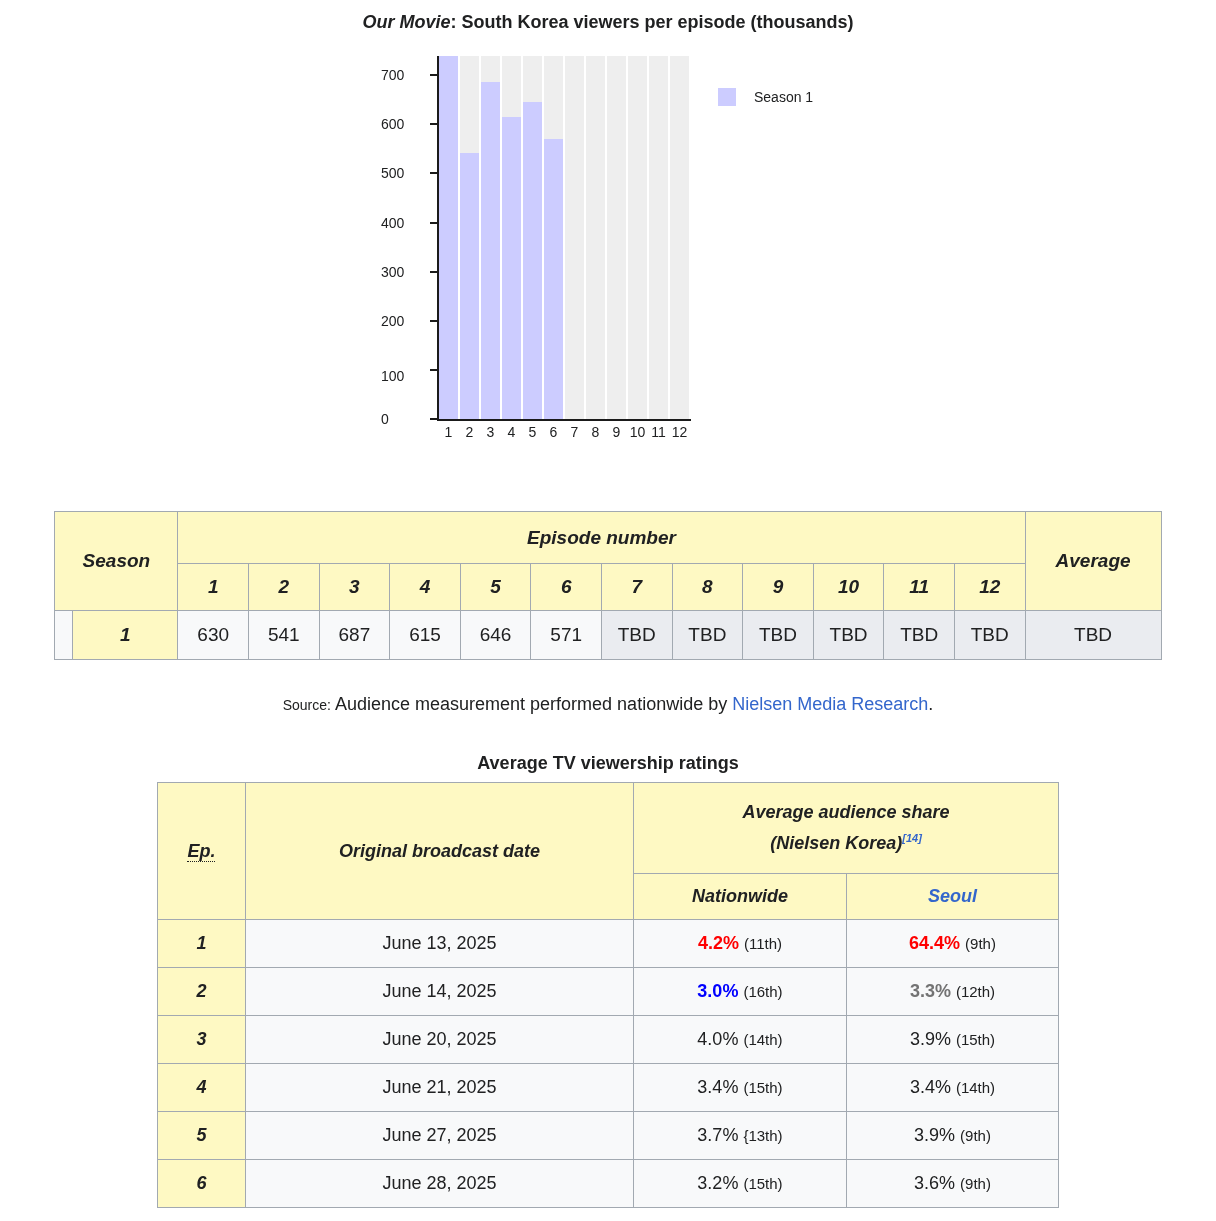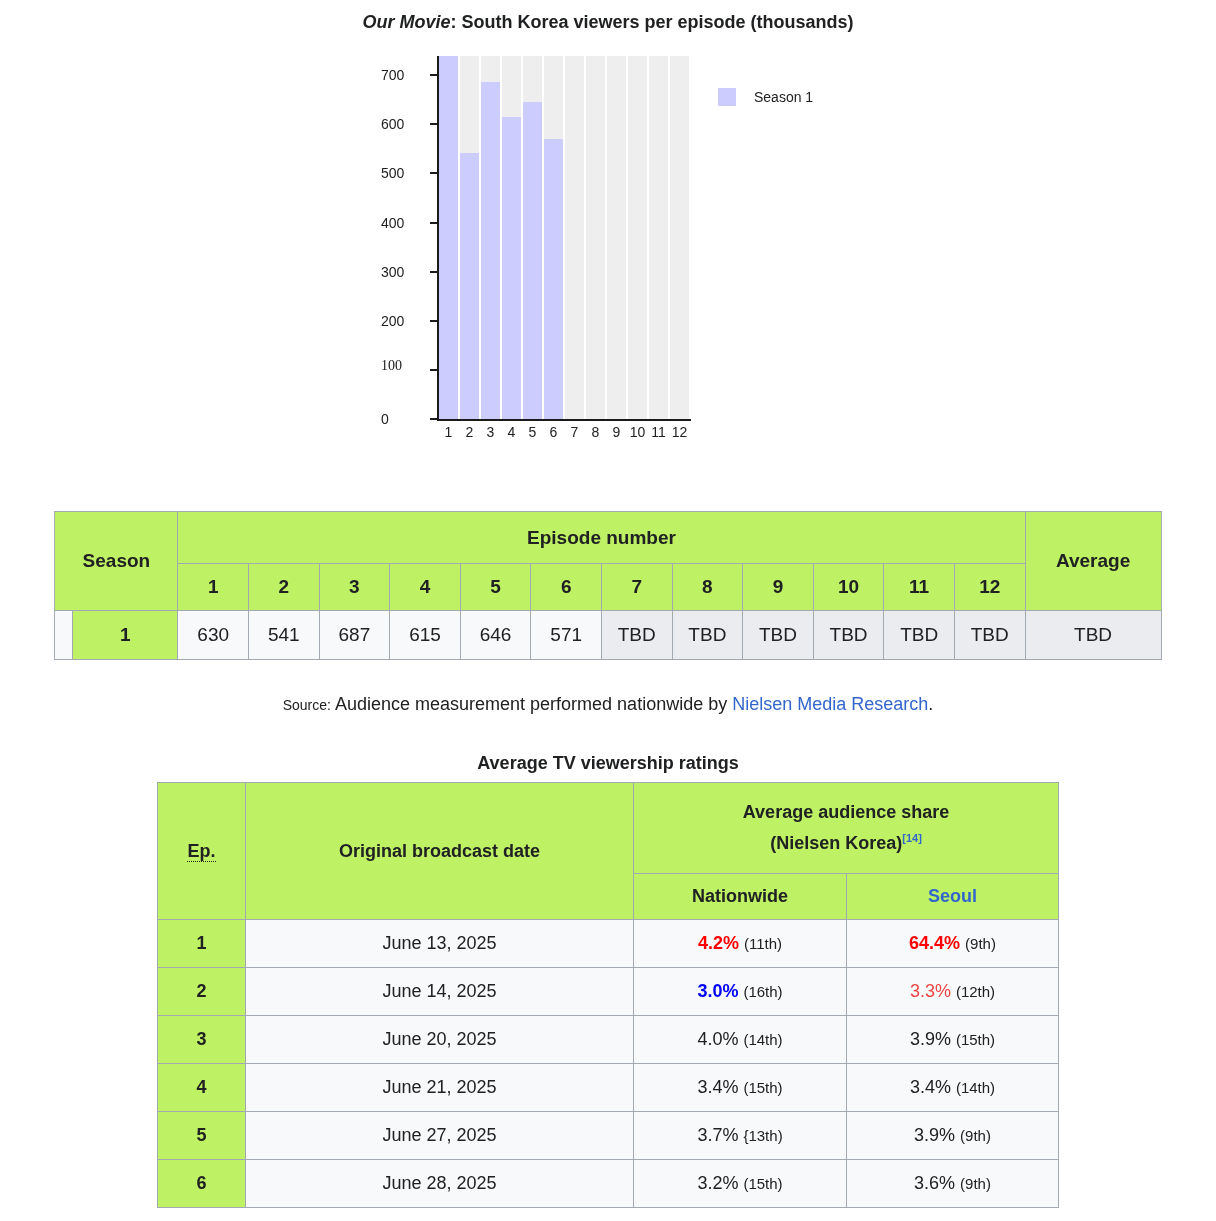--- a/index.html
+++ b/index.html
@@ -22,21 +22,21 @@
   .ytick{position:absolute;left:430px;width:7px;height:2px;background:#1a1a1a;}
   .ylab{position:absolute;left:381px;width:44px;font-size:14px;line-height:18px;}
   .xlabels{position:absolute;left:439px;top:375px;width:252px;height:18px;}
   .xlab{position:absolute;top:0;text-align:center;font-size:14px;}
   .legend{position:absolute;left:718px;top:39px;display:flex;align-items:center;font-size:14px;}
   .legend-swatch{width:18px;height:18px;margin-right:18px;}
 
   
   table{border-collapse:collapse;margin:0 auto;}
   th,td{border:1px solid #a2a9b1;text-align:center;padding:0 6px;}
-  th{background:#bef264;font-weight:bold;}
+  th{background:#fef9c3;font-weight:bold;font-style:italic;}
   td{background:#f8f9fa;}
 
   #episode-table{width:1106px;table-layout:fixed;margin-top:67px;font-size:19px;}
   #episode-table .hrow1{height:52px;}
   #episode-table .hrow2{height:47px;}
   #episode-table .drow{height:49px;}
   #episode-table td.tbd{background:#eaecf0;}
   #episode-table td.swatch{padding:0;}
 
   .source-line{margin-top:34px;text-align:center;font-size:18px;}
@@ -96,21 +96,21 @@
       <div class="xlab" style="left: 209px; width: 21px;">11</div>
       <div class="xlab" style="left: 230px; width: 21px;">12</div>
     </div>
   <div class="legend">
     <span class="legend-swatch" style="background: rgb(204, 204, 255);"></span>
     <span>Season 1</span>
   </div>
 <div class="ytick" style="top: 369px;"></div>
     <div class="ylab" style="top: 361px;">0</div>
     <div class="ytick" style="top: 319.88px;"></div>
-    <div class="ylab" style="top: 308px; font-family: Liberation Serif, serif;">100</div>
+    <div class="ylab" style="top: 318px;">100</div>
     <div class="ytick" style="top: 270.759px;"></div>
     <div class="ylab" style="top: 262.759px;">200</div>
     <div class="ytick" style="top: 221.639px;"></div>
     <div class="ylab" style="top: 213.639px;">300</div>
     <div class="ytick" style="top: 172.518px;"></div>
     <div class="ylab" style="top: 165px;">400</div>
     <div class="ytick" style="top: 123.398px;"></div>
     <div class="ylab" style="top: 115.398px;">500</div>
     <div class="ytick" style="top: 74.2774px;"></div>
     <div class="ylab" style="top: 66.2774px;">600</div>
@@ -206,21 +206,21 @@
   <tr class="drow">
     <th>1</th>
     <td>June 13, 2025</td>
     <td><span class="pct" style="color: rgb(255, 0, 0); font-weight: bold;">4.2%</span> <span class="rank">(11th)</span></td>
     <td><span class="pct" style="color: rgb(255, 0, 0); font-weight: bold;">64.4%</span> <span class="rank">(9th)</span></td>
   </tr>
   <tr class="drow">
     <th>2</th>
     <td>June 14, 2025</td>
     <td><span class="pct" style="color: rgb(0, 0, 255); font-weight: bold;">3.0%</span> <span class="rank">(16th)</span></td>
-    <td><span class="pct" style="color: #ef4444; font-weight: normal;">3.3%</span> <span class="rank">(12th)</span></td>
+    <td><span class="pct" style="color: #737373; font-weight: bold;">3.3%</span> <span class="rank">(12th)</span></td>
   </tr>
   <tr class="drow">
     <th>3</th>
     <td>June 20, 2025</td>
     <td><span class="pct">4.0%</span> <span class="rank">(14th)</span></td>
     <td><span class="pct">3.9%</span> <span class="rank">(15th)</span></td>
   </tr>
   <tr class="drow">
     <th>4</th>
     <td>June 21, 2025</td>

